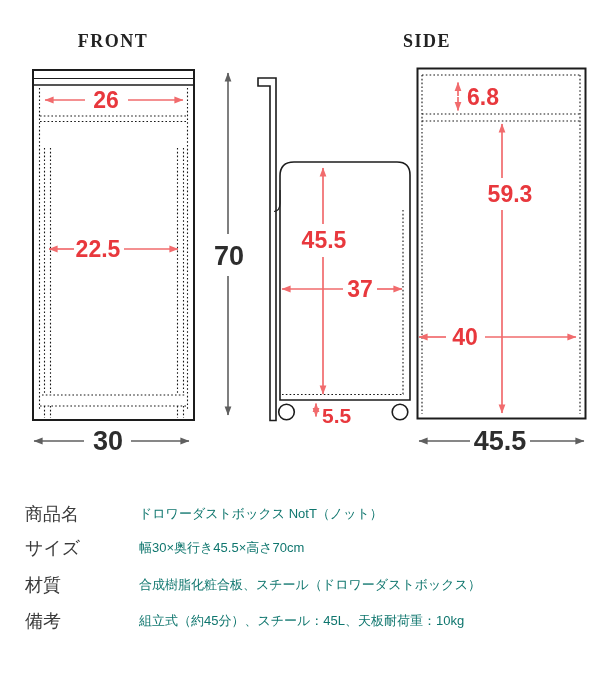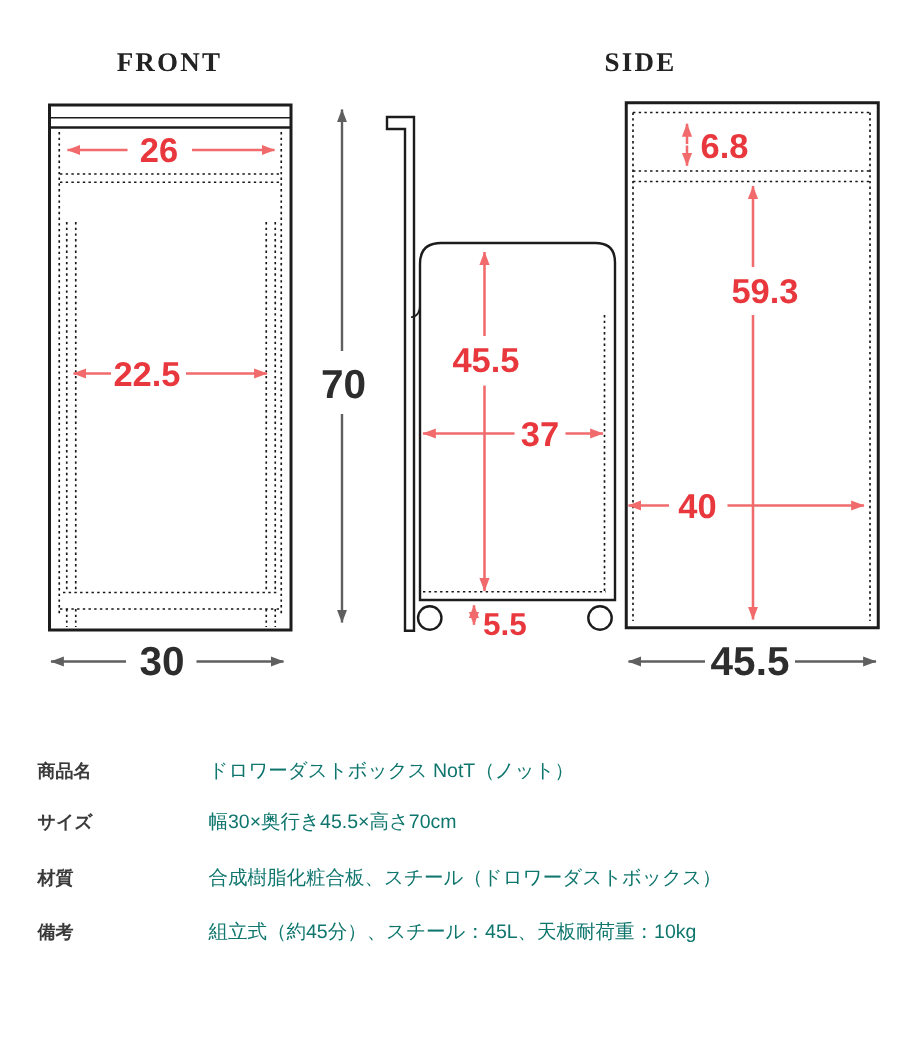--- a/index.html
+++ b/index.html
@@ -19,21 +19,21 @@
   .thin{stroke:#1c1c1c;stroke-width:1.1;fill:none;}
   .med{stroke:#1c1c1c;stroke-width:1.6;fill:none;}
   .medfill{stroke:#1c1c1c;stroke-width:1.6;fill:#ffffff;}
   .dot{stroke:#161616;stroke-width:1.1;fill:none;stroke-dasharray:1.6 2.2;}
   .gline{stroke:#5f5f5f;stroke-width:1.6;fill:none;}
   .rline{stroke:#f16b6d;stroke-width:1.7;fill:none;}
   .spec{position:absolute;left:0;top:470px;width:600px;height:230px;}
   .spec-row{position:absolute;left:25px;width:560px;line-height:18px;font-size:13px;}
   .spec-label{
     position:absolute;left:0;top:0;width:72px;
-    font-weight:bold;color:#3a3a3a;font-size:12px;
+    font-weight:normal;color:#3a3a3a;font-size:18px;
   }
   .spec-value{position:absolute;left:82px;top:0;width:470px;color:#0f766e;margin-left:32px;}
 </style>
 </head>
 <body>
 
 <div class="stage">
 
   <svg width="600" height="470" viewBox="0 0 600 470">
     <defs>

